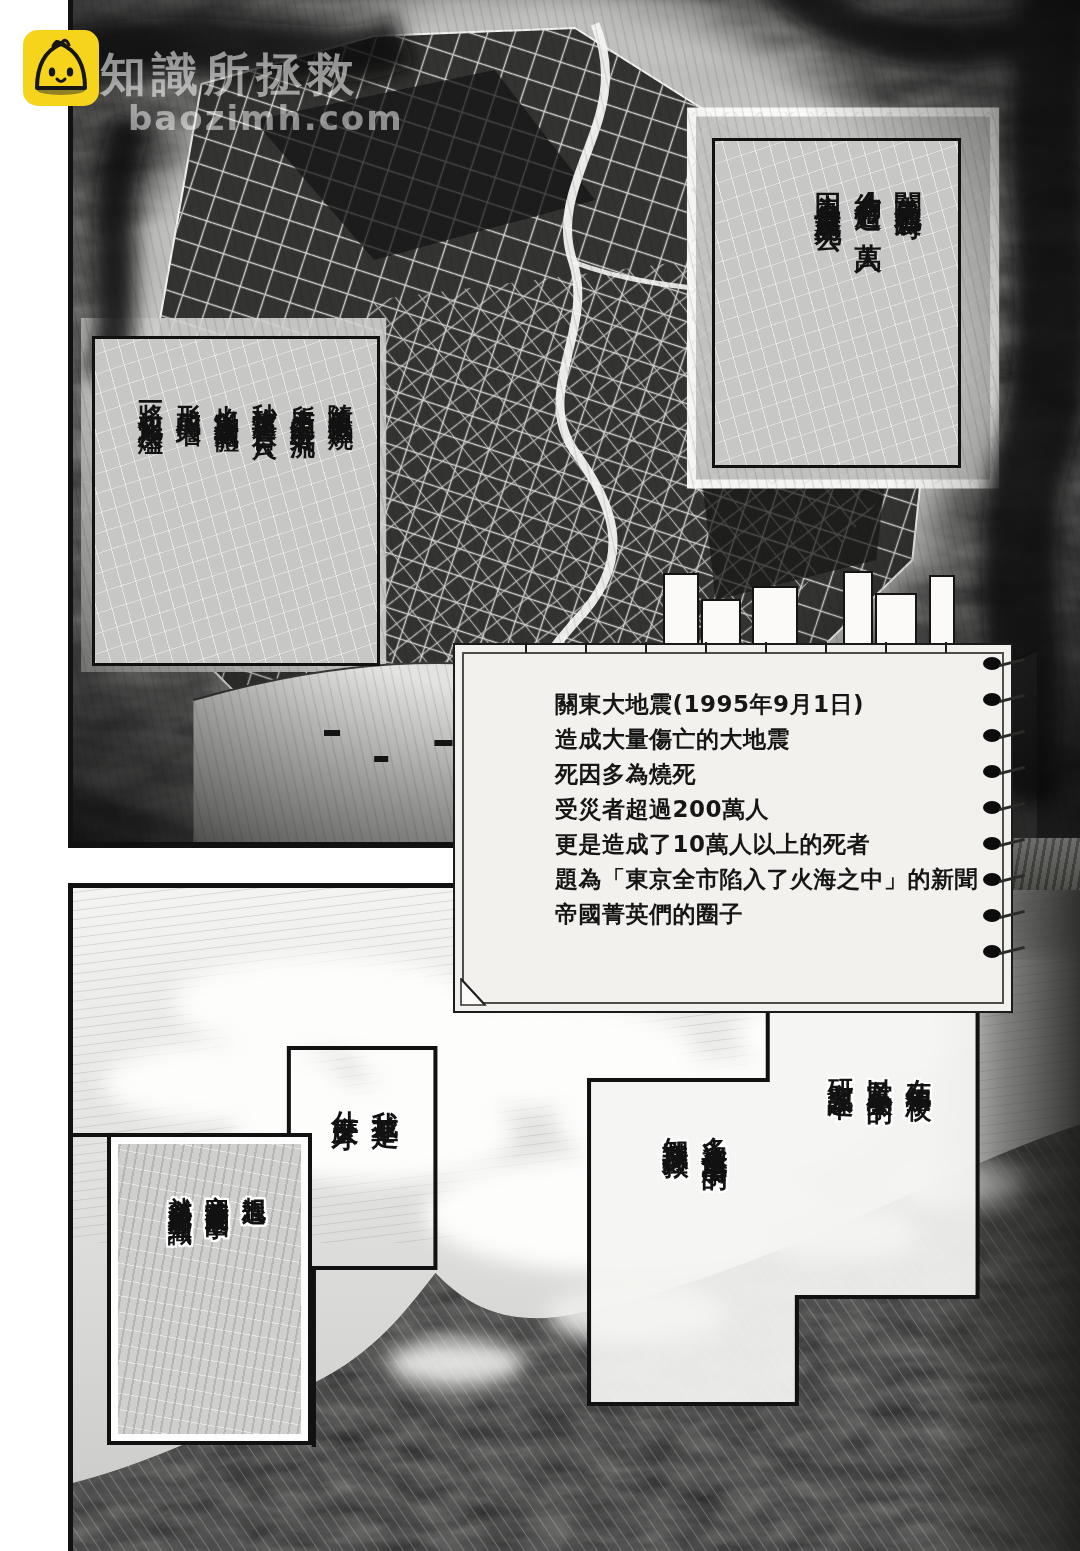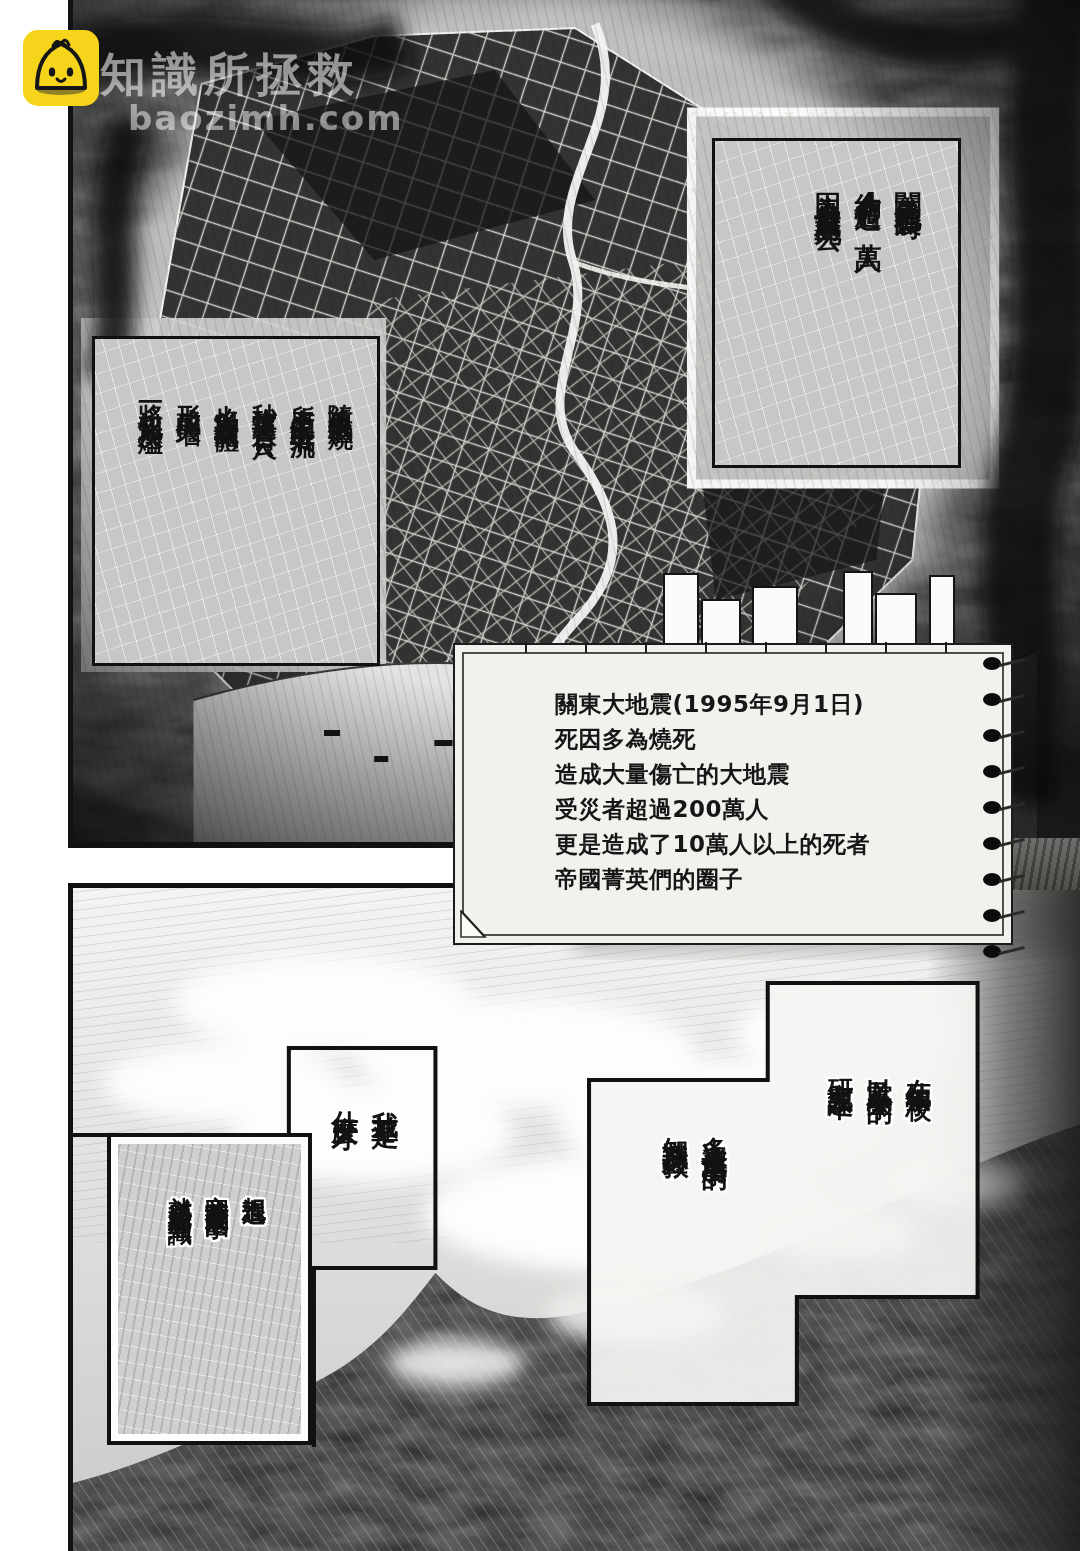--- a/index.html
+++ b/index.html
@@ -50,21 +50,21 @@
   .box-elite{position:absolute;left:107px;top:1133px;width:205px;height:312px;z-index:4;
       border:4px solid #111;box-sizing:border-box;
       box-shadow:inset 0 0 0 7px rgba(255,255,255,.95);
       background:
         repeating-linear-gradient(100deg, rgba(90,90,88,.22) 0 2px, transparent 2px 9px),
         repeating-linear-gradient(10deg, rgba(255,255,255,.5) 0 1px, transparent 1px 16px),
         #cfcfcd;}
   .box-elite .vcols{right:42px;top:40px;font-size:24px;letter-spacing:3px;}
 
   
-  .notebook{position:absolute;left:453px;top:643px;width:560px;height:302px;z-index:10;
+  .notebook{position:absolute;left:453px;top:643px;width:560px;height:370px;z-index:10;
       background:#f3f1ed;border:2px solid #1b1b1b;box-sizing:border-box;
       box-shadow:inset 0 0 0 7px #f3f1ed, inset 0 0 0 9px #4e4e4a;}
   .nb-text{position:absolute;left:100px;top:42px;font-size:23px;font-weight:bold;
       color:#161616;line-height:35px;letter-spacing:.5px;white-space:nowrap;}
   .ring{position:absolute;right:10px;width:18px;height:13px;background:#0c0c0c;
       border-radius:50%;z-index:3;}
   .ring::after{content:"";position:absolute;right:-24px;top:4px;width:26px;height:3px;
       background:#2a2a28;transform:rotate(-14deg);}
   .tick{position:absolute;top:-3px;width:2px;height:11px;background:#1c1c1c;}
   .fold{position:absolute;left:5px;bottom:5px;width:28px;height:28px;}
@@ -267,24 +267,25 @@
   <div class="skyrect" style="left:663px;top:573px;width:36px;height:75px"></div>
   <div class="skyrect" style="left:701px;top:599px;width:40px;height:49px"></div>
   <div class="skyrect" style="left:752px;top:586px;width:46px;height:62px"></div>
   <div class="skyrect" style="left:843px;top:571px;width:30px;height:77px"></div>
   <div class="skyrect" style="left:875px;top:593px;width:42px;height:55px"></div>
   <div class="skyrect" style="left:929px;top:575px;width:26px;height:73px"></div>
 
   <aside class="notebook">
     <div class="nb-text">
       <div>關東大地震(1995年9月1日)</div>
+      <div>造成大量傷亡的大地震</div>
       <div>死因多為燒死</div>
-      <div>造成大量傷亡的大地震</div>
       <div>受災者超過200萬人</div>
       <div>更是造成了10萬人以上的死者</div>
+      <div>題為「東京全市陷入了火海之中」的新聞</div>
       <div>帝國菁英們的圈子</div>
     </div>
 
     <span class="ring" style="top:12px"></span>
     <span class="ring" style="top:48px"></span>
     <span class="ring" style="top:84px"></span>
     <span class="ring" style="top:120px"></span>
     <span class="ring" style="top:156px"></span>
     <span class="ring" style="top:192px"></span>
     <span class="ring" style="top:228px"></span>

